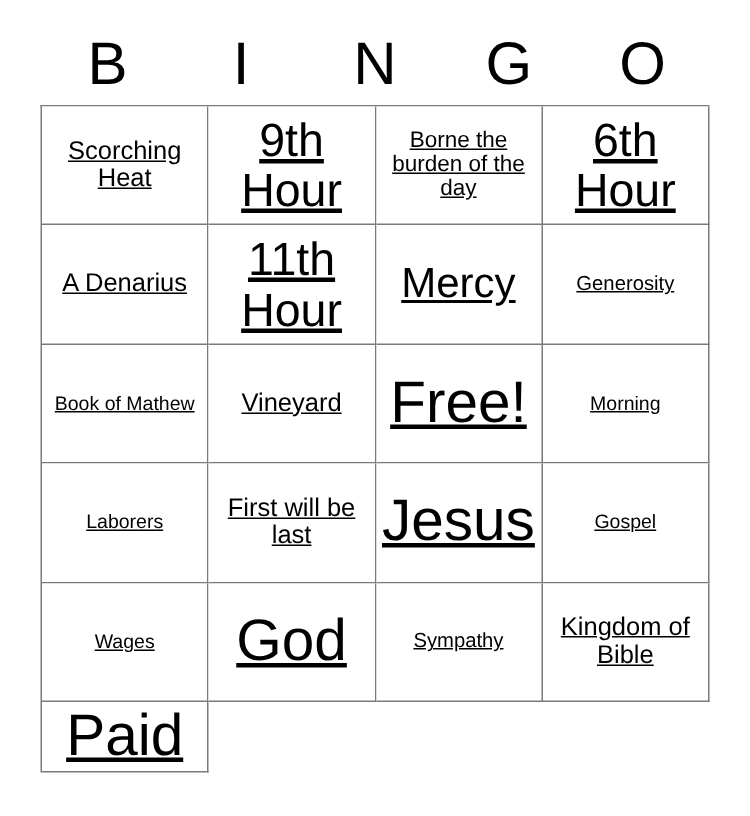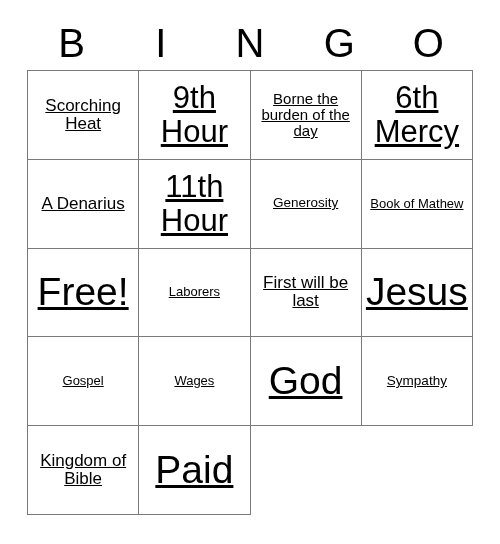--- a/index.html
+++ b/index.html
@@ -109,38 +109,47 @@
     <div class="cell fs-sm">
         <span class="cell-text">Scorching Heat</span>
       </div>
     <div class="cell fs-xl">
         <span class="cell-text">9th Hour</span>
       </div>
     <div class="cell fs-xs">
         <span class="cell-text">Borne the burden of the day</span>
       </div>
     <div class="cell fs-xl">
-        <span class="cell-text">6th Mercy</span>
+        <span class="cell-text">6th Hour</span>
       </div>
     <div class="cell fs-sm">
         <span class="cell-text">A Denarius</span>
       </div>
 
     <div class="cell fs-xl">
         <span class="cell-text">11th Hour</span>
       </div>
+    <div class="cell fs-lg">
+        <span class="cell-text">Mercy</span>
+      </div>
     <div class="cell fs-xxs">
         <span class="cell-text">Generosity</span>
       </div>
     <div class="cell fs-md">
         <span class="cell-text">Book of Mathew</span>
       </div>
 
+    <div class="cell fs-sm">
+        <span class="cell-text">Vineyard</span>
+      </div>
     <div class="cell fs-xxl">
         <span class="cell-text">Free!</span>
+      </div>
+    <div class="cell fs-md">
+        <span class="cell-text">Morning</span>
       </div>
     <div class="cell fs-md">
         <span class="cell-text">Laborers</span>
       </div>
 
     <div class="cell fs-sm">
         <span class="cell-text">First will be last</span>
       </div>
     <div class="cell fs-xxl">
         <span class="cell-text">Jesus</span>

